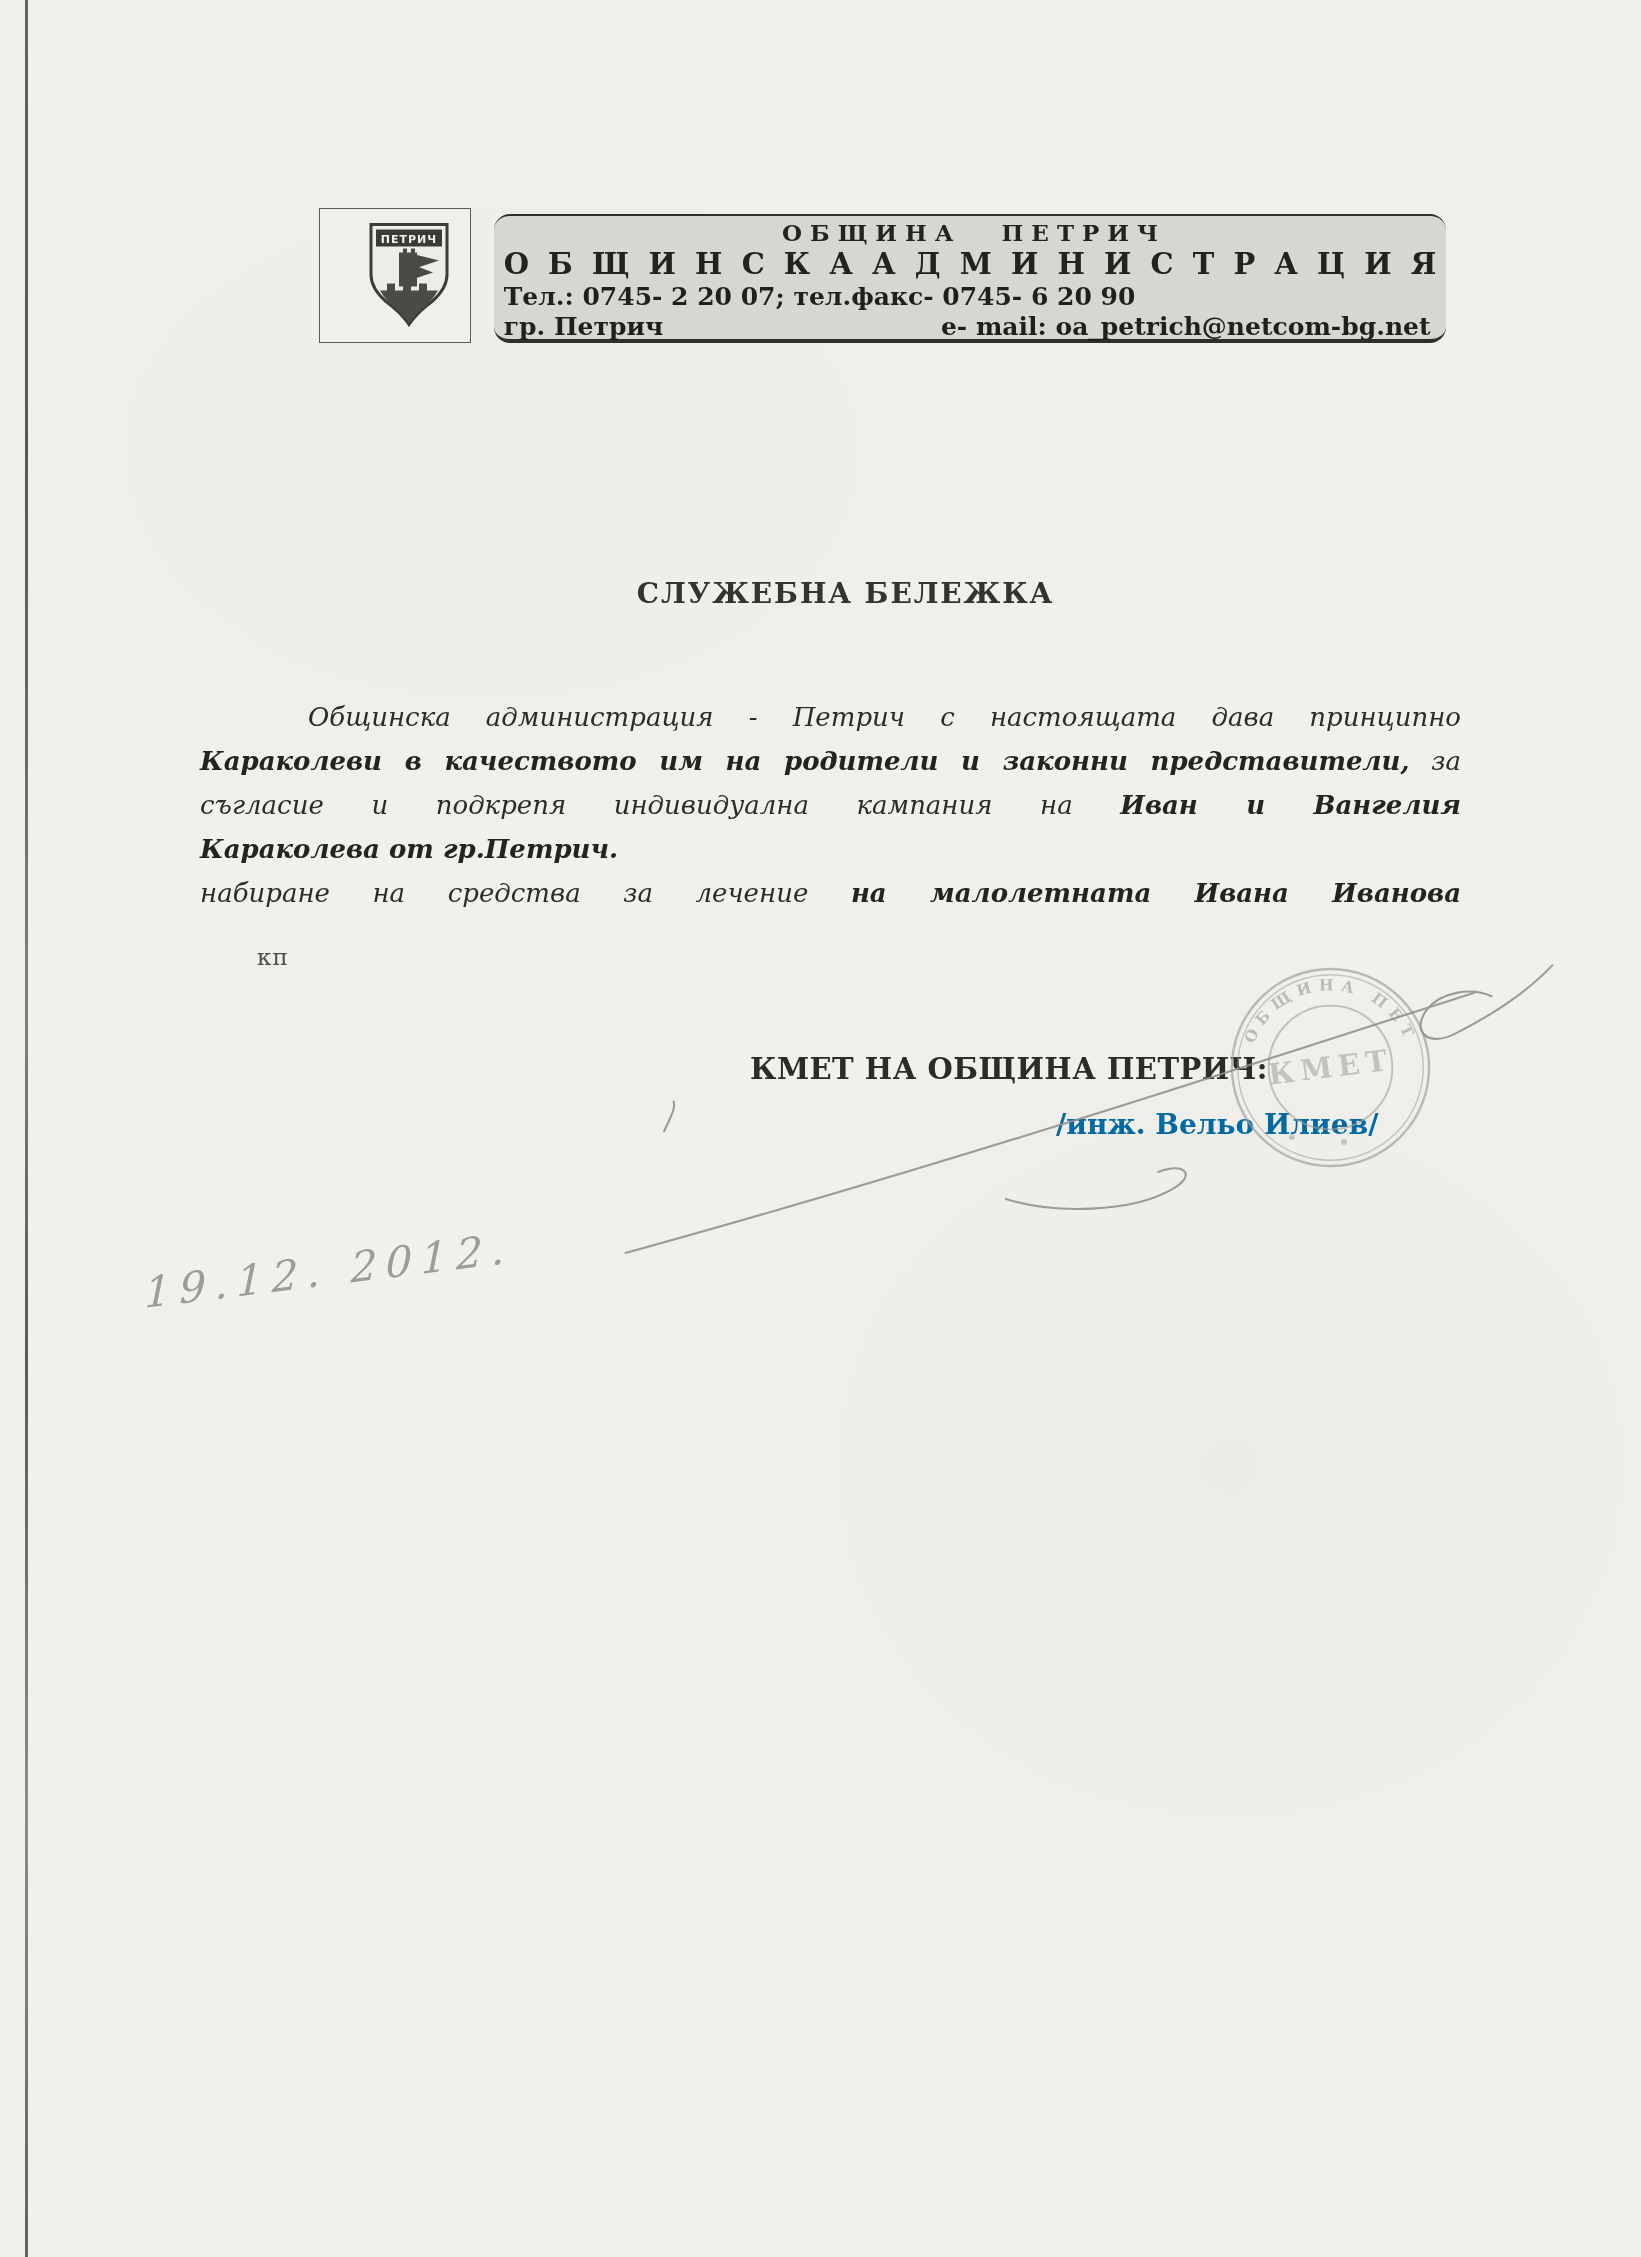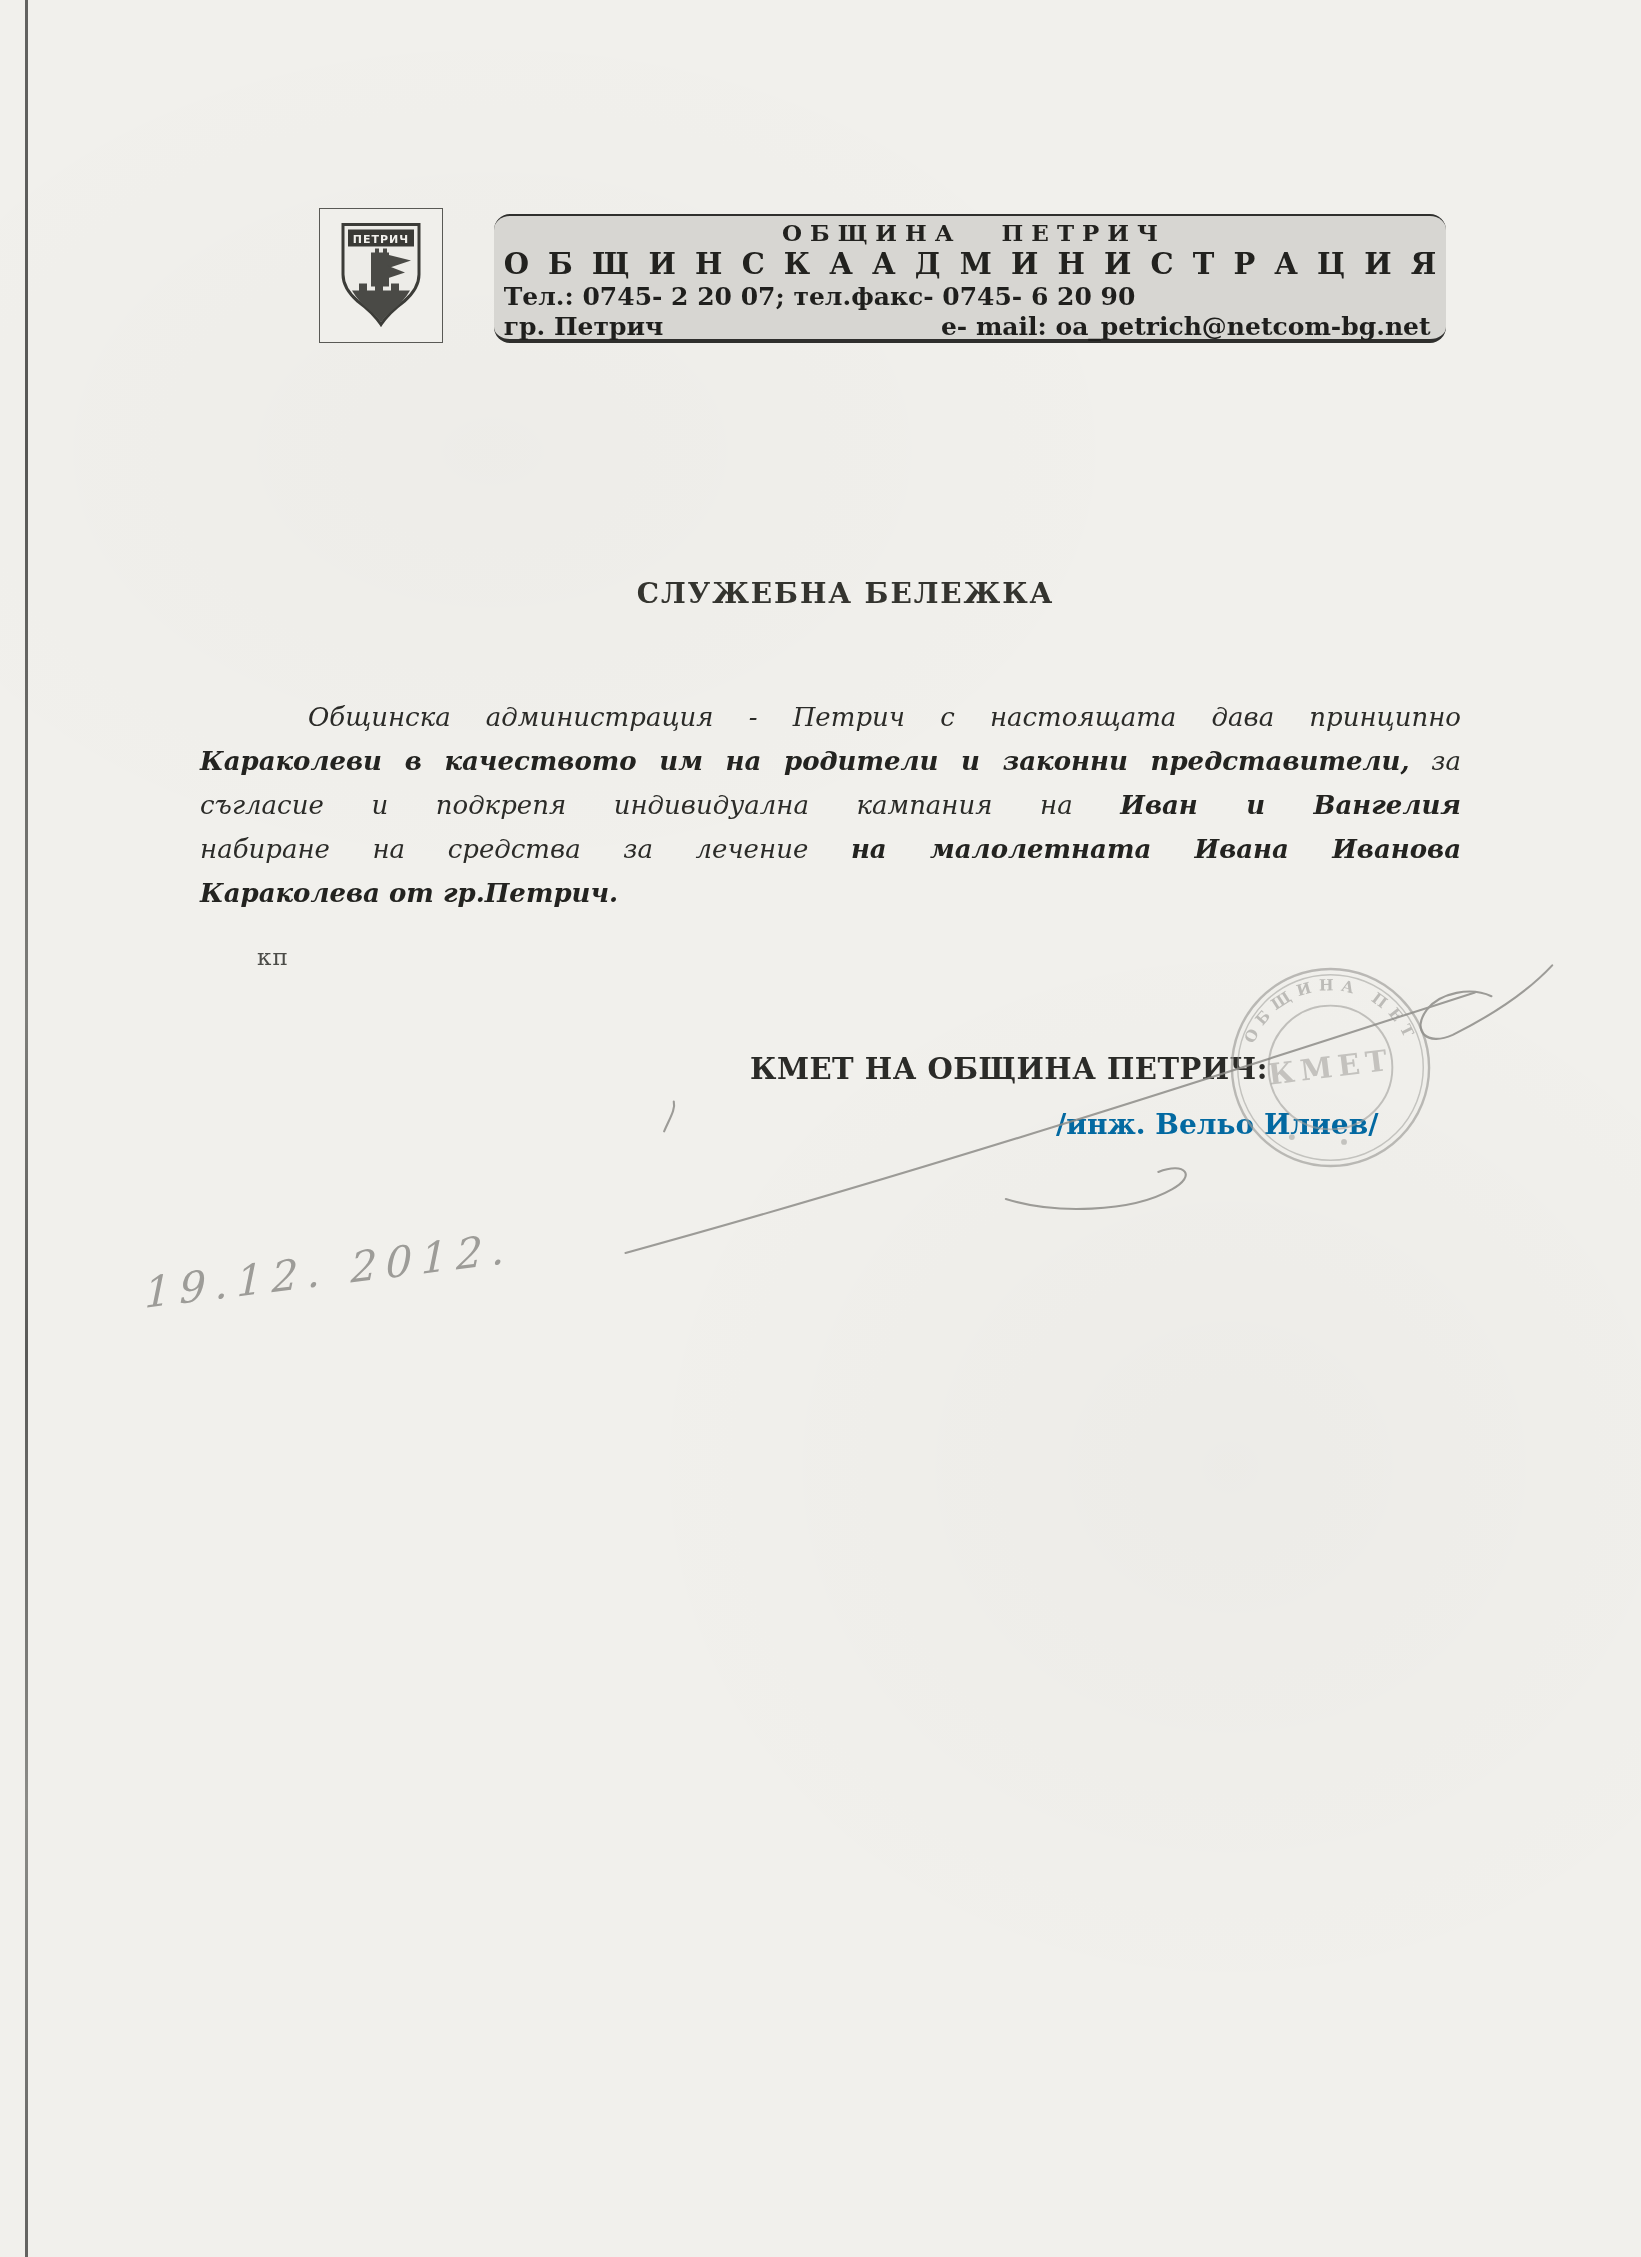--- a/index.html
+++ b/index.html
@@ -19,21 +19,21 @@
   .scan-edge{
     position:absolute;left:25px;top:0;width:2.9px;height:2257px;
     background:linear-gradient(#4a4a48 0%,#3c3c3a 20%,#6a6a66 45%,#3f3f3d 60%,#7a7a76 80%,#4a4a48 100%);
     opacity:.85;
   }
 
   
   .logo-box{
     position:absolute;left:319px;top:208px;width:122px;height:133px;
     border:1.9px solid #595955;background:#f0efeb;
-    display:flex;align-items:center;justify-content:center;
+    display:flex;align-items:center;justify-content:center;padding-left:28px;
   }
   .header-box{
     position:absolute;left:494px;top:214px;width:952px;height:129px;
     background:#d7d6d2;
     border-top:2.9px solid #2f2f2d;
     border-bottom:4.8px solid #2f2f2d;
     box-sizing:border-box;
     padding:1.9px 9.7px 0 9.7px;
     border-radius:16px;
   }
@@ -132,22 +132,22 @@
     <span class="right">e- mail: oa_petrich@netcom-bg.net</span>
   </div>
 </div>
 
 <div class="doc-title">СЛУЖЕБНА БЕЛЕЖКА</div>
 
 <div class="body-par">
   <div class="bline first"><span>Общинска администрация - Петрич с настоящата дава принципно</span></div>
   <div class="bline"><span class="b">Караколеви в качеството им на родители и законни представители,</span> <span>за</span></div>
   <div class="bline"><span>съгласие и подкрепя индивидуална кампания на</span> <span class="b">Иван и Вангелия</span></div>
+  <div class="bline last"><span class="b">Караколева от гр.Петрич.</span></div>
   <div class="bline"><span>набиране на средства за лечение</span> <span class="b">на малолетната Ивана Иванова</span></div>
-  <div class="bline last"><span class="b">Караколева от гр.Петрич.</span></div>
 </div>
 
 <div class="kp-note">кп</div>
 
 <div class="sig-title">КМЕТ НА ОБЩИНА ПЕТРИЧ:</div>
 <div class="sig-name">/инж. Вельо Илиев/</div>
 
 <div class="stamp">
   <svg width="201" height="201" viewBox="0 0 208 208">
     <defs>

